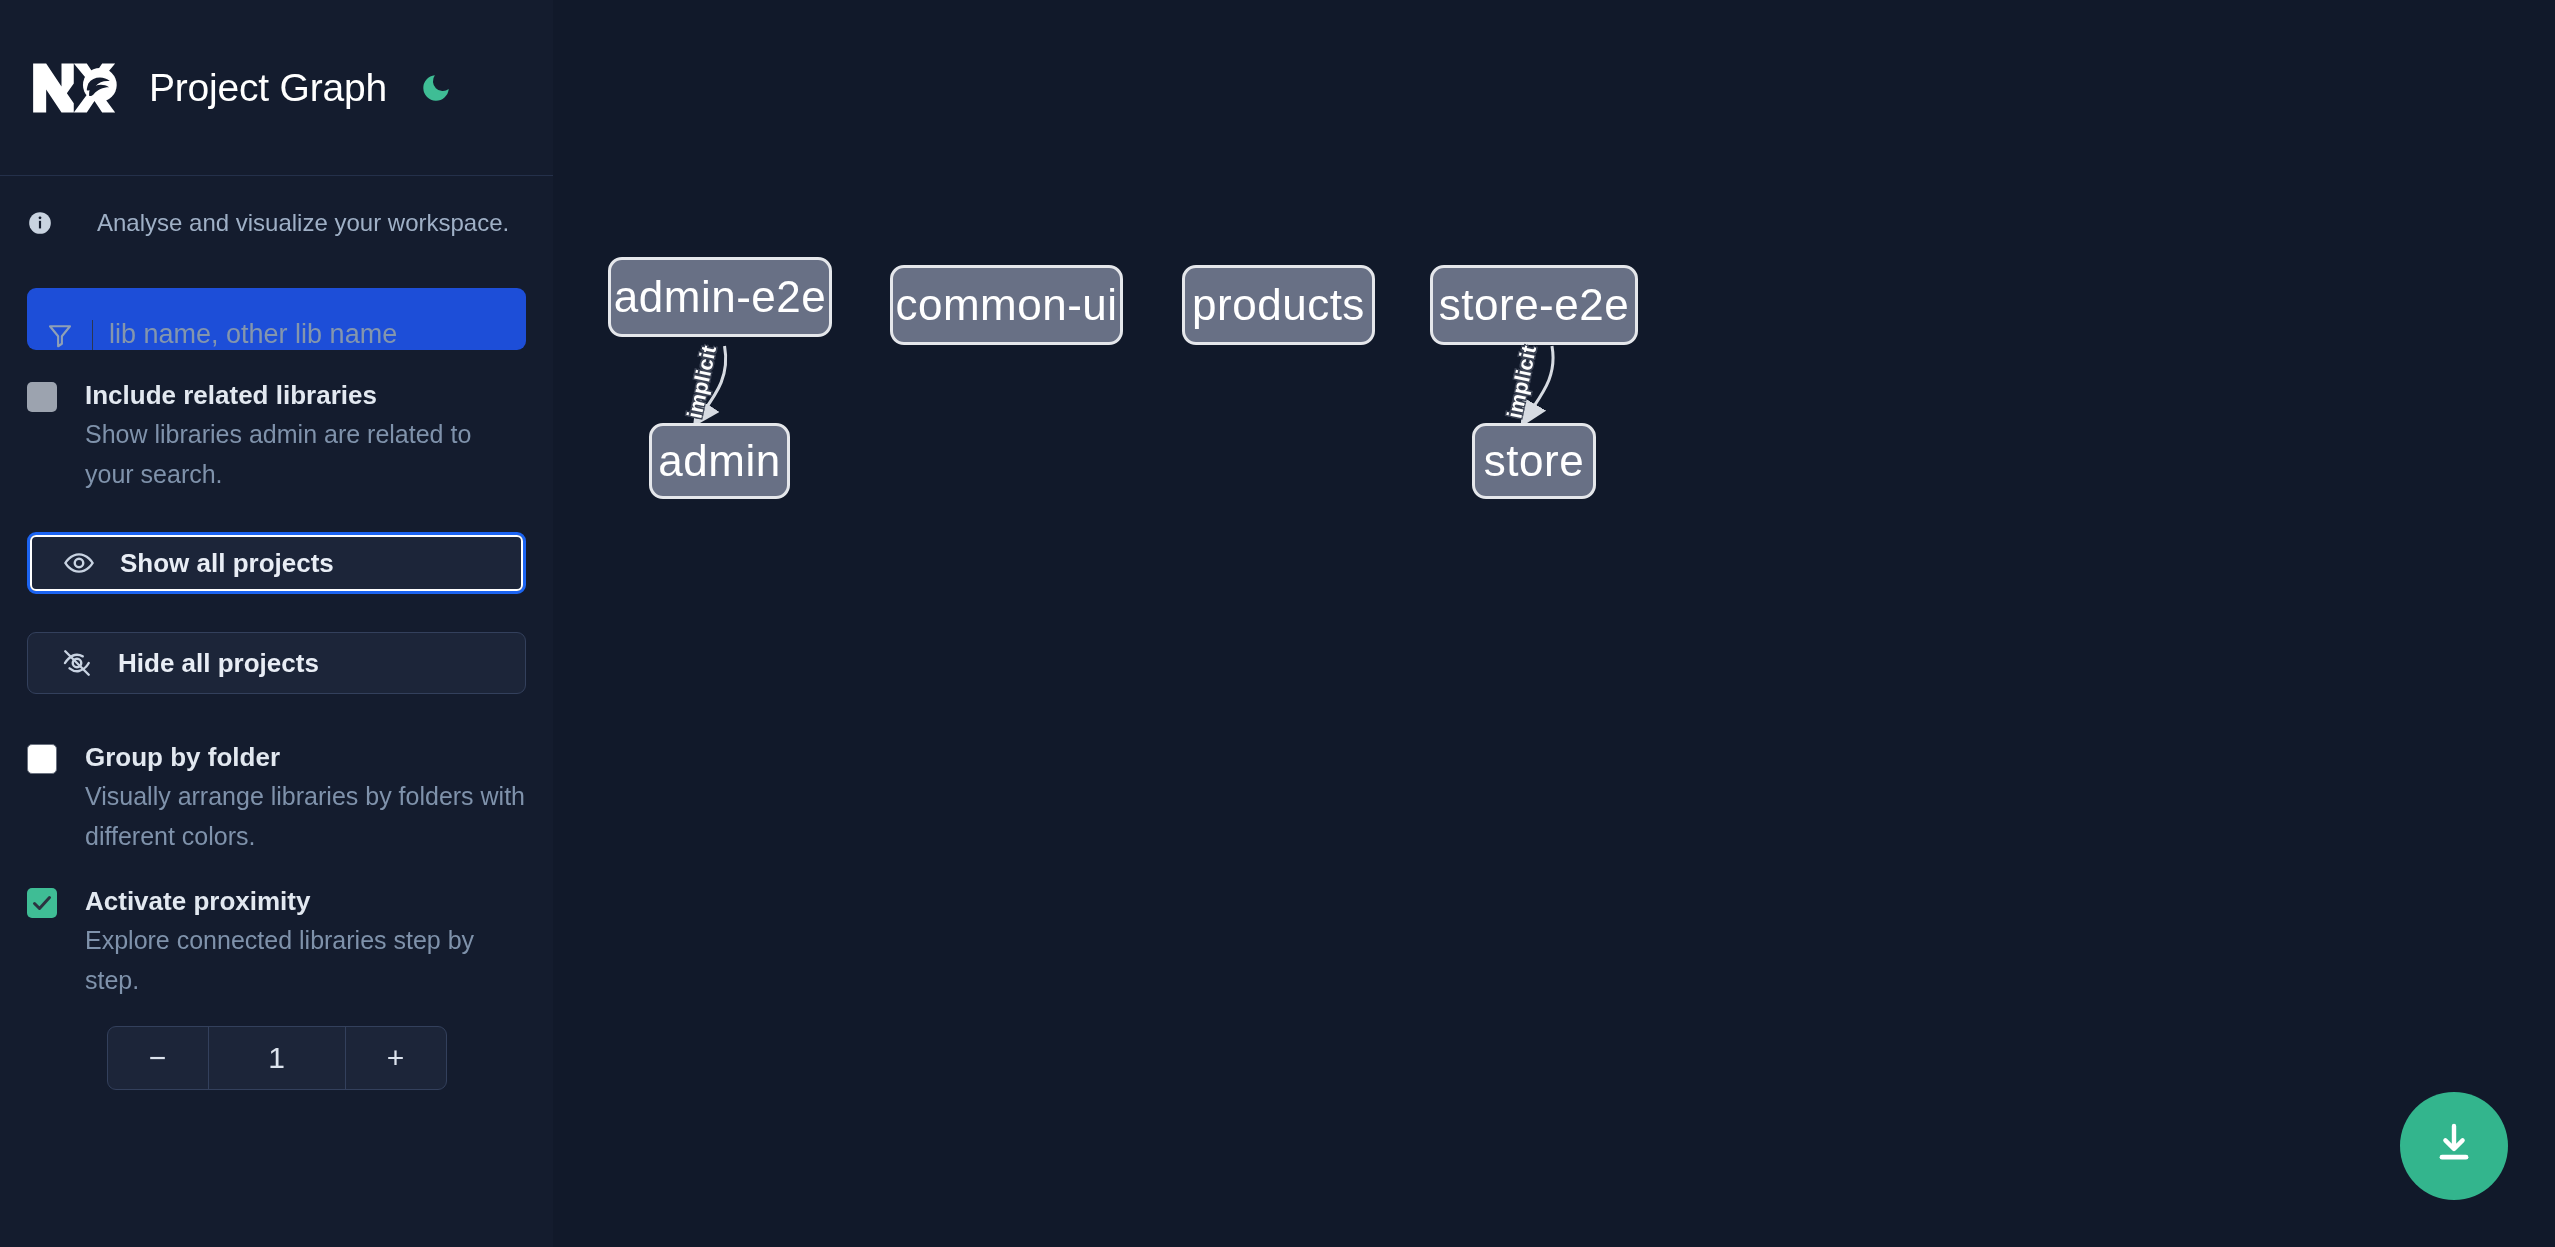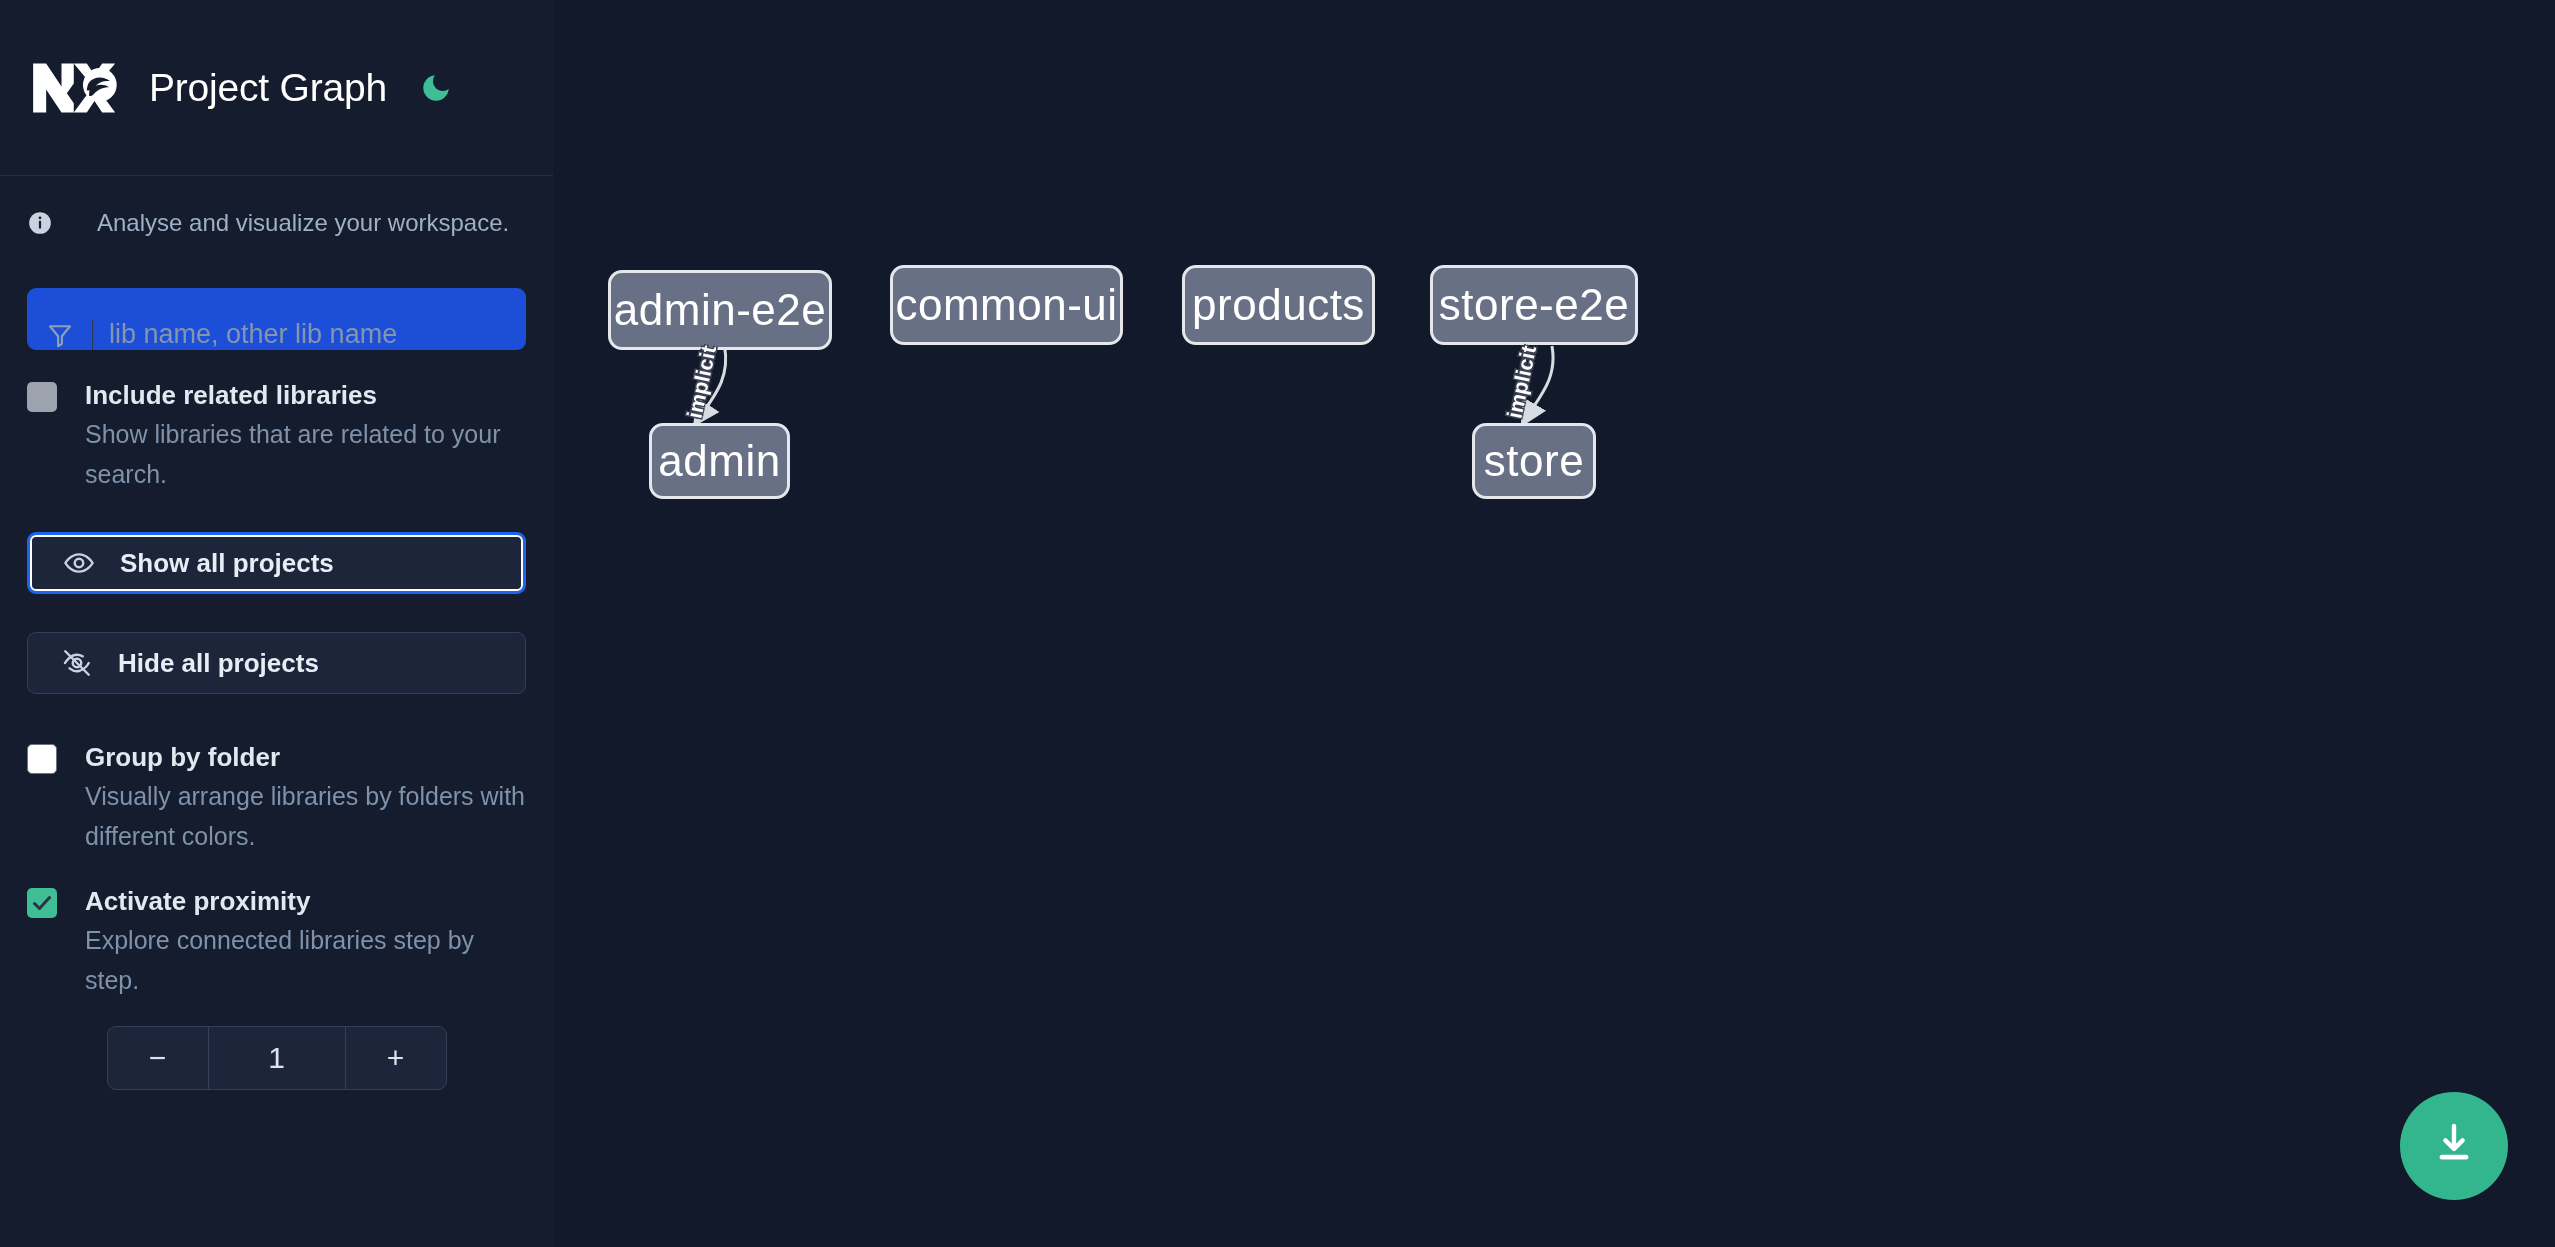--- a/index.html
+++ b/index.html
@@ -321,21 +321,21 @@
             <path d="M4 5h16l-6.5 8v6l-3 2v-8z" fill="none" stroke="#8fa0b6" stroke-width="1.7" stroke-linejoin="round"></path>
           </svg>
         </span>
         <input class="filter-input" type="text" placeholder="lib name, other lib name" style="">
       </div>
 
       <div class="check-row">
         <span class="cbox grey"></span>
         <span class="check-text">
           <div class="check-title">Include related libraries</div>
-          <div class="check-desc">Show libraries that are related to your search.</div>
+          <div class="check-desc">Show libraries admin are related to your search.</div>
         </span>
       </div>
 
       <div style="height:38px"></div>
 
       <div class="big-btn focused">
         <span class="btn-icon">
           <svg viewBox="0 0 24 24" width="32" height="32" xmlns="http://www.w3.org/2000/svg">
             <path d="M1.8 12S5.5 5.5 12 5.5 22.2 12 22.2 12 18.5 18.5 12 18.5 1.8 12 1.8 12z" fill="none" stroke="#c8d3e2" stroke-width="1.8"></path>
             <circle cx="12" cy="12" r="3.2" fill="none" stroke="#c8d3e2" stroke-width="1.8"></circle>
@@ -398,21 +398,21 @@
           <path d="M0,0 L9,4.5 L0,9 z" fill="#d7dbe2"></path>
         </marker>
       </defs>
 
       <path d="M170,346 C176,380 158,398 142,422" fill="none" stroke="#d7dbe2" stroke-width="3" marker-end="url(#arrow)"></path>
 
       <path d="M990,346 C996,380 976,398 962,422" fill="none" stroke="#d7dbe2" stroke-width="3" marker-end="url(#arrow)"></path>
     </svg>
 
     <div id="nodes">
-        <div class="node" style="left: 55px; top: 270px; width: 224px; height: 80px;">admin-e2e</div>
+        <div class="node" style="left: 55px; top: 257px; width: 224px; height: 80px;">admin-e2e</div>
         <div class="node" style="left: 337px; top: 265px; width: 233px; height: 80px;">common-ui</div>
         <div class="node" style="left: 629px; top: 265px; width: 193px; height: 80px;">products</div>
         <div class="node" style="left: 877px; top: 265px; width: 208px; height: 80px;">store-e2e</div>
         <div class="node" style="left: 96px; top: 423px; width: 141px; height: 76px;">admin</div>
         <div class="node" style="left: 919px; top: 423px; width: 124px; height: 76px;">store</div>
       </div>
 
     <div class="edge-label" style="left:112px; top:370px; transform:rotate(-78deg);">implicit</div>
     <div class="edge-label" style="left:932px; top:370px; transform:rotate(-78deg);">implicit</div>
 

